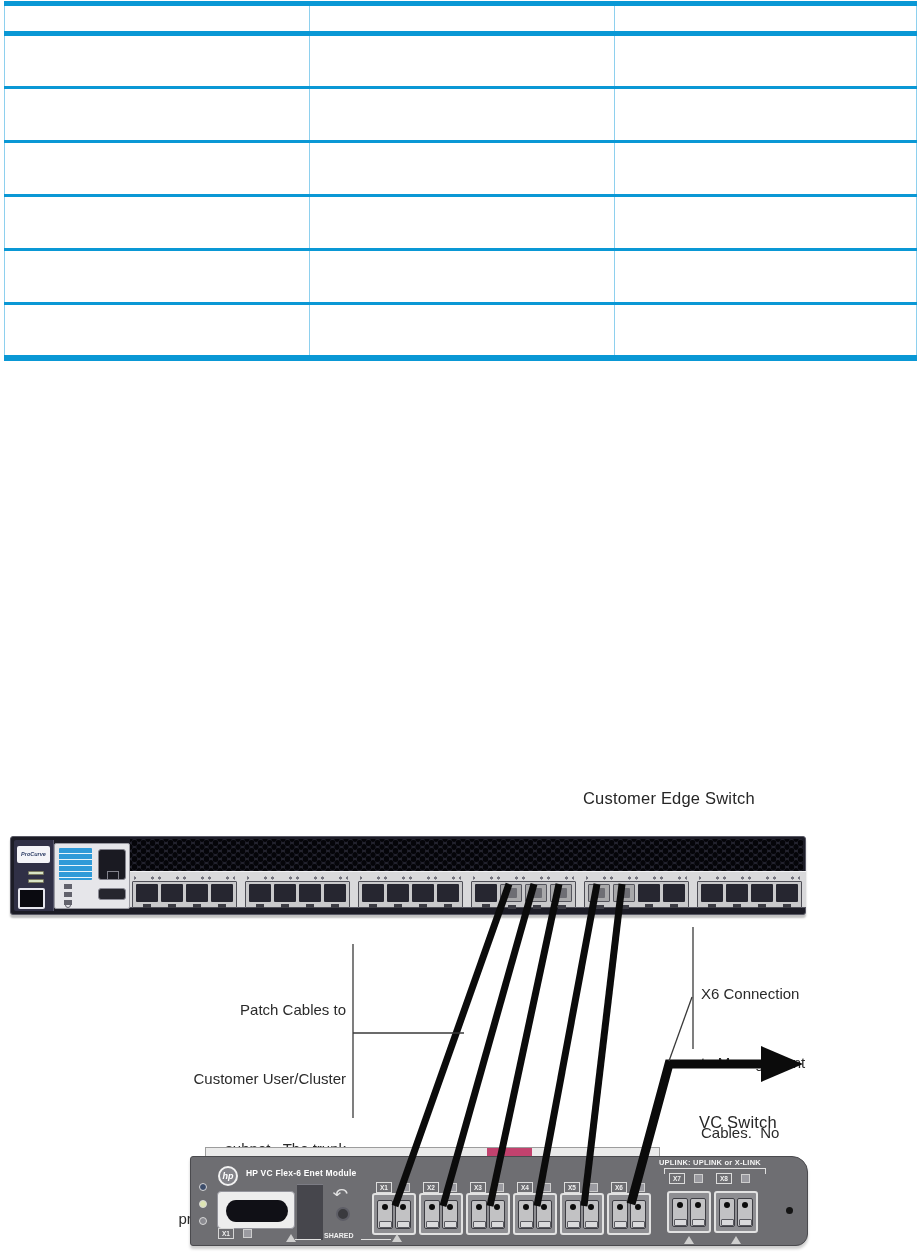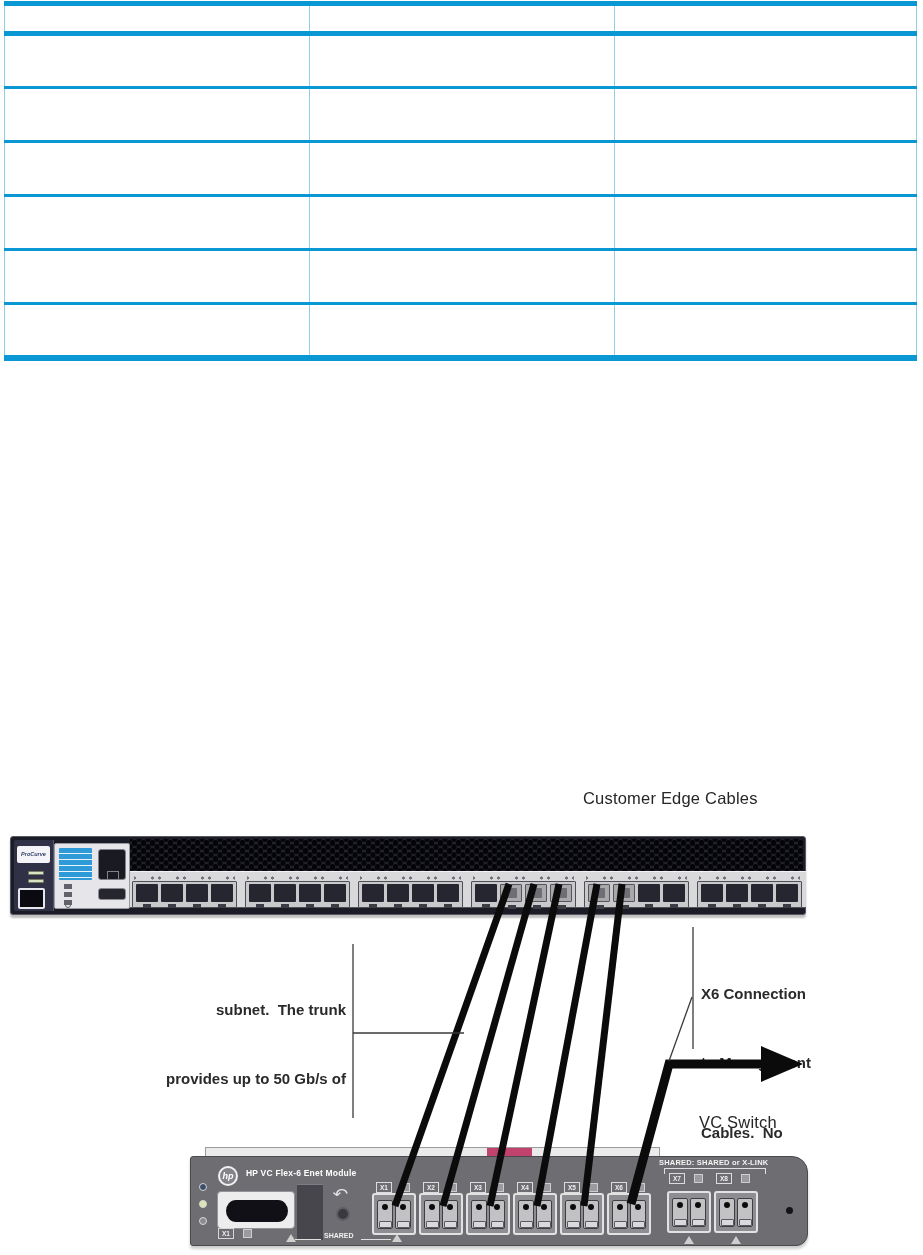--- a/index.html
+++ b/index.html
@@ -16,21 +16,21 @@
   table.grid tbody tr td { border-bottom:3px solid #0a98d5; }
   table.grid tbody tr:last-child td { border-bottom:none; }
   table.grid th, table.grid td { border-left:1.5px solid #8ed0ee; border-right:1.5px solid #8ed0ee;
     background:#fff; font-size:12px; color:#333; padding:2px 6px; }
 
   
   .dia-label { position:absolute; font-size:16.5px; color:#262626; letter-spacing:.2px; }
   .note { position:absolute; font-size:15px; line-height:23.3px; color:#2a2a2a; white-space:pre; }
   .note.left { left:120px; top:951px; width:226px; text-align:right; }
   .note.right { left:701px; top:935px; text-align:left; }
-  .note span { display:block;font-weight:bold; }
+  .note span { display:block; }
 
   
   .switch { position:absolute; left:10px; top:836px; width:796px; height:79px;
     background:#1c1c26; border:1px solid #585864; border-radius:3px;
     box-shadow:0 3px 2px rgba(0,0,0,.25); }
   .sw-vent { position:absolute; left:119px; top:2px; right:2px; height:35px;
     background-color:#23232e;
     background-image: radial-gradient(circle, #050509 2.6px, rgba(0,0,0,0) 3.1px),
                       radial-gradient(circle, #050509 2.6px, rgba(0,0,0,0) 3.1px);
     background-size:9px 8px, 9px 8px; background-position:0 0, 4.5px 4px;
@@ -169,24 +169,26 @@
         <td></td>
       </tr>
       <tr>
         <td></td>
         <td></td>
         <td></td>
       </tr>
     </tbody>
   </table>
 
-  <div class="dia-label" style="left:583px; top:789px;">Customer Edge Cables</div>
+  <div class="dia-label" style="left:583px; top:789px;">Customer Edge Switch</div>
   <div class="dia-label" style="left:699px; top:1113px;">VC Switch</div>
 
   <div class="note left">
+    <span>Patch Cables to</span>
+    <span>Customer User/Cluster</span>
     <span>subnet.  The trunk</span>
     <span>provides up to 50 Gb/s of</span>
     
     
     
   </div>
   <div class="note right">
     <span>X6 Connection</span>
     <span>to Management</span>
     <span>Cables.  No</span>
@@ -312,21 +314,21 @@
       </div>
     <div class="pair" style="left:476px; top:34px">
         <div class="unit l"></div>
         <div class="unit r"></div>
       </div>
     <div class="pair" style="left:523px; top:34px">
         <div class="unit l"></div>
         <div class="unit r"></div>
       </div>
 
-    <div class="shared-uplink">SHARED: SHARED or X-LINK</div>
+    <div class="shared-uplink">UPLINK: UPLINK or X-LINK</div>
     <div class="bracket"></div>
 
     <div class="tri" style="left:95px;  top:77px"></div>
     <div class="sh-line" style="left:104px; width:26px"></div>
     <div class="shared-txt">SHARED</div>
     <div class="sh-line" style="left:170px; width:30px"></div>
     <div class="tri" style="left:201px; top:77px"></div>
     <div class="tri" style="left:493px; top:79px"></div>
     <div class="tri" style="left:540px; top:79px"></div>
     <div class="screw"></div>

